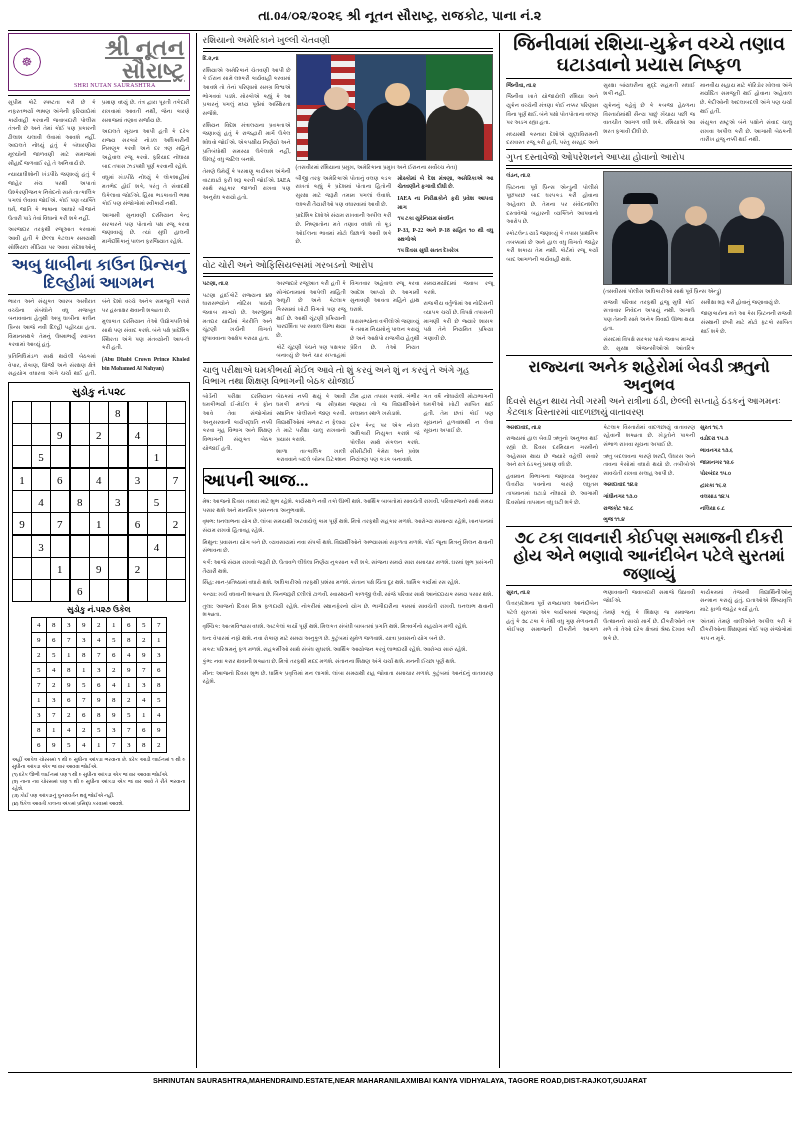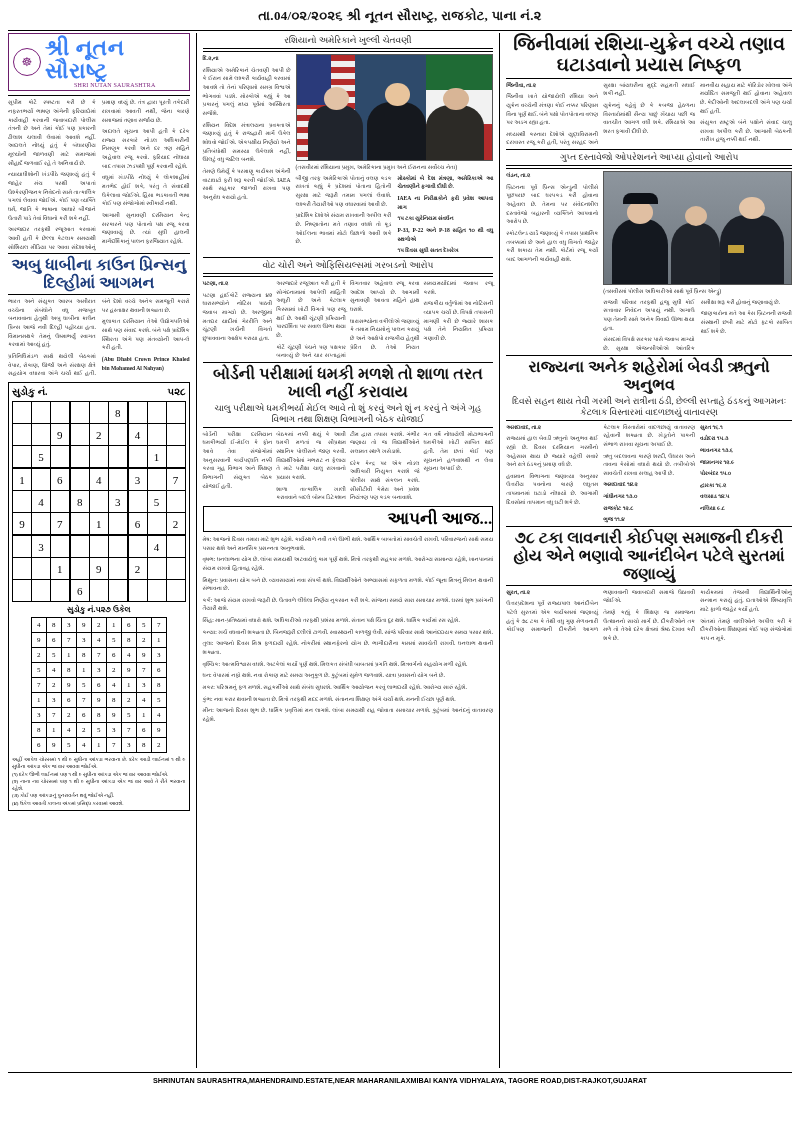--- a/index.html
+++ b/index.html
@@ -15,37 +15,38 @@
   .thin{height:1px;background:#000;margin:2px 0;}
   
   .main-grid{display:flex;gap:6px;height:1035px;}
   .col{box-sizing:border-box;}
   .col-left{width:190px;border-right:1px solid #000;padding-right:6px;}
   .col-mid{width:300px;border-right:1px solid #000;padding-right:6px;}
   .col-right{width:288px;}
   
   .logo-box{border:1px solid #6a1b6a;padding:2px 4px;margin-bottom:4px;}
   .logo-main{
-    color:#3b82f6;font-weight:bold;font-size:22px;text-align:left;line-height:1.05;
+    color:#737373;font-weight:bold;font-size:22px;text-align:right;line-height:1.05;
     letter-spacing:.5px;
+    text-decoration:underline;
   }
   .logo-sub{font-size:6px;color:#7a1f7a;text-align:center;letter-spacing:.2px;}
   .logo-row{display:flex;align-items:center;gap:4px;}
   .logo-emblem{
     width:26px;height:26px;border-radius:50%;border:1px solid #7a1f7a;flex:none;
     display:flex;align-items:center;justify-content:center;color:#7a1f7a;font-size:12px;
   }
   
   .hl{
     font-weight:bold;text-align:center;color:#111;line-height:1.12;
   }
   .hl-xl{font-size:22px;}
   .hl-lg{font-size:19px;}
   .hl-md{font-size:16px;}
-  .kicker{font-size:9px;text-align:center;color:#222;margin:2px 0;}
+  .kicker{font-size:9px;text-align:left;color:#222;margin:2px 0;}
   
   .body-text{
     font-size:5.6px;line-height:1.55;text-align:justify;color:#1a1a1a;
     hyphens:auto;word-break:break-word;
   }
   .body-text p{margin:0 0 3px 0;}
   .cols2{column-count:2;column-gap:6px;column-rule:0;}
   .cols3{column-count:3;column-gap:5px;}
   .cols4{column-count:4;column-gap:4px;}
   
@@ -58,35 +59,35 @@
   
   .flag-us{position:absolute;left:0;top:0;width:38%;height:100%;
     background:repeating-linear-gradient(#b32b2b 0 6px,#efefef 6px 12px);}
   .flag-us:after{content:"";position:absolute;left:0;top:0;width:46%;height:48%;background:#2a3a7a;}
   .flag-ir{position:absolute;right:0;top:0;width:34%;height:100%;
     background:linear-gradient(#1f6b35 0 33%,#f2f2f2 33% 66%,#b32b2b 66% 100%);}
   .backdrop-blue{position:absolute;left:30%;top:0;width:36%;height:100%;background:#2e4a6b;}
   .backdrop-grey{position:absolute;inset:0;background:linear-gradient(#8e969e,#6d757d);}
   
   .sudoku-wrap{border:1px solid #000;padding:3px;margin-top:4px;}
-  .sudoku-title{font-size:10px;font-weight:bold;display:flex;justify-content:space-between;}
+  .sudoku-title{font-size:10px;font-weight:bold;display:flex;justify-content:center;}
   table.sudoku{border-collapse:collapse;margin:3px auto;}
   table.sudoku td{
     width:19px;height:19px;border:1px solid #000;text-align:center;font-size:11px;
     font-family:"Liberation Serif",serif;
   }
   table.sudoku td.b-r{border-right:2px solid #000;}
   table.sudoku td.b-b{border-bottom:2px solid #000;}
   table.sol{border-collapse:collapse;margin:2px auto;}
   table.sol td{width:12px;height:12px;border:1px solid #000;text-align:center;font-size:7px;}
   .sol-title{font-size:8px;font-weight:bold;text-align:center;margin-top:3px;}
   .rules-text{font-size:5px;line-height:1.45;text-align:justify;margin-top:3px;}
   
   .aaj-head{
-    border:1px solid #000;text-align:right;font-weight:bold;font-size:17px;padding:2px 0;
+    border:1px solid #000;text-align:left;font-weight:bold;font-size:17px;padding:2px 0;
     margin-bottom:3px;
   }
   
   .footer{
     border-top:1px solid #000;margin-top:4px;padding-top:3px;text-align:center;
     font-family:"Liberation Sans",sans-serif;font-size:7.2px;font-weight:bold;line-height:1.5;
     color:#000;
   }
 </style>
 </head>
@@ -405,21 +406,20 @@
       <div class="body-text cols4">
         <p style="font-weight:bold">પટણા, તા.૨</p>
         <p>પટણા હાઈકોર્ટે રાજ્યના ૪૨ ધારાસભ્યોને નોટિસ પાઠવી જવાબ માગ્યો છે. અરજીમાં મતદાર યાદીમાં ગેરરીતિ અને ચૂંટણી ખર્ચની વિગતો છુપાવવાના આક્ષેપ કરાયા હતા.</p>
         <p>અરજદારે રજૂઆત કરી હતી કે સોગંદનામામાં આપેલી માહિતી અધૂરી છે અને કેટલાક કિસ્સામાં ખોટી વિગતો પણ રજૂ થઈ છે. આથી ચૂંટણી પ્રક્રિયાની પારદર્શિતા પર સવાલ ઊભા થયા છે.</p>
         <p>કોર્ટે ચૂંટણી પંચને પણ પક્ષકાર બનાવ્યું છે અને ચાર સપ્તાહમાં વિગતવાર અહેવાલ રજૂ કરવા આદેશ આપ્યો છે. આગામી સુનાવણી આવતા મહિને હાથ ધરાશે.</p>
         <p>ધારાસભ્યોના વકીલોએ જણાવ્યું કે તમામ નિયમોનું પાલન કરાયું છે અને આક્ષેપો રાજકીય હેતુથી પ્રેરિત છે. તેઓ નિયત સમયમર્યાદામાં જવાબ રજૂ કરશે.</p>
         <p>રાજકીય વર્તુળોમાં આ નોટિસની વ્યાપક ચર્ચા છે. વિપક્ષે તપાસની માગણી કરી છે જ્યારે શાસક પક્ષે તેને નિયમિત પ્રક્રિયા ગણાવી છે.</p>
       </div>
 
       <div class="thin"></div>
-      <div class="hl hl-md">બોર્ડની પરીક્ષામાં ધમકી મળશે તો શાળા તરત ખાલી નહીં કરાવાય</div>
       <div class="kicker">ચાલુ પરીક્ષાએ ધમકીભર્યા મેઈલ આવે તો શું કરવું અને શું ન કરવું તે અંગે ગૃહ વિભાગ તથા શિક્ષણ વિભાગની બેઠક યોજાઈ</div>
       <div class="thin"></div>
 
       <div class="body-text cols4">
         <p>બોર્ડની પરીક્ષા દરમિયાન ધમકીભર્યા ઈ-મેઈલ કે ફોન આવે તેવા સંજોગોમાં અનુસરવાની કાર્યપદ્ધતિ નક્કી કરવા ગૃહ વિભાગ અને શિક્ષણ વિભાગની સંયુક્ત બેઠક યોજાઈ હતી.</p>
         <p>બેઠકમાં નક્કી થયું કે આવી ધમકી મળતાં જ સૌપ્રથમ સ્થાનિક પોલીસને જાણ કરવી. વિદ્યાર્થીઓમાં ગભરાટ ન ફેલાય તે માટે પરીક્ષા ચાલુ રાખવાનો પ્રયાસ કરાશે.</p>
         <p>શાળા તાત્કાલિક ખાલી કરાવવાને બદલે બોમ્બ ડિટેક્શન ટીમ દ્વારા તપાસ કરાશે. ગંભીર જણાય તો જ વિદ્યાર્થીઓને સલામત સ્થળે ખસેડાશે.</p>
         <p>દરેક કેન્દ્ર પર એક નોડલ અધિકારી નિયુક્ત કરાશે જે પોલીસ સાથે સંકલન કરશે. સીસીટીવી કેમેરા અને પ્રવેશ નિયંત્રણ પણ કડક બનાવાશે.</p>
         <p>ગત વર્ષે નોંધાયેલી મોટાભાગની ધમકીઓ ખોટી સાબિત થઈ હતી. તેમ છતાં કોઈ પણ સૂચનાને હળવાશથી ન લેવા સૂચના અપાઈ છે.</p>
       </div>

